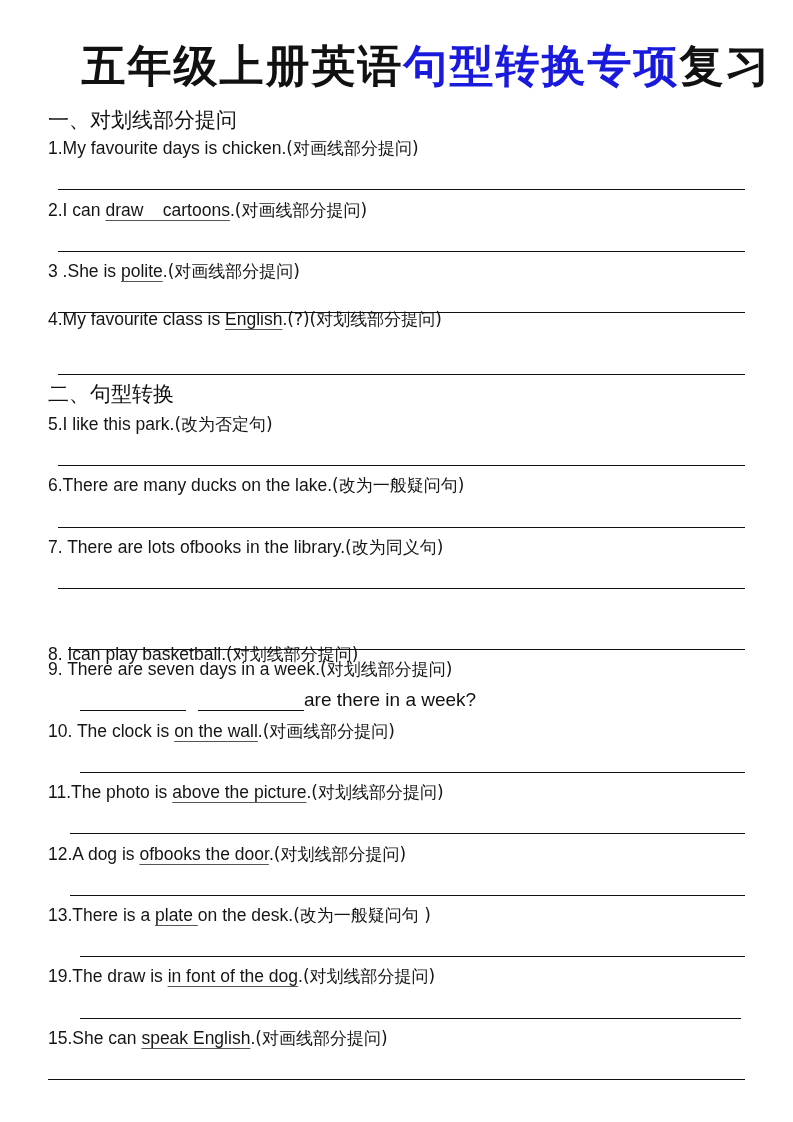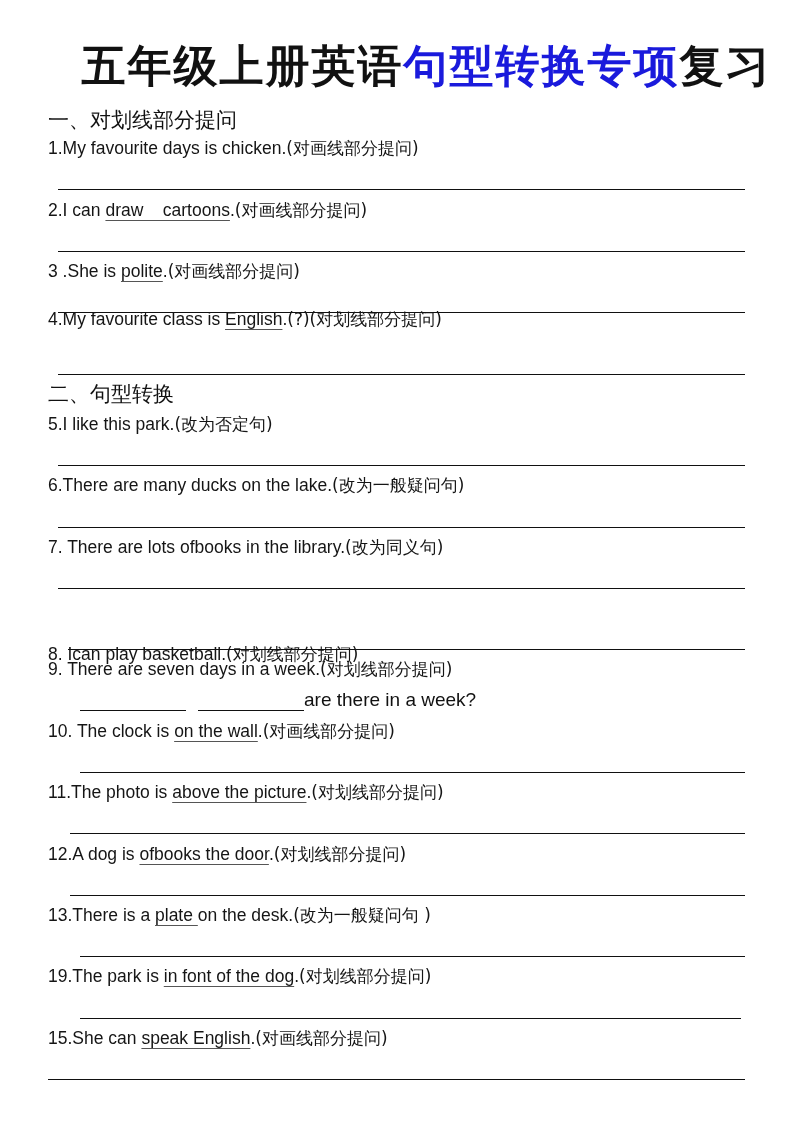--- a/index.html
+++ b/index.html
@@ -61,17 +61,17 @@
 
 <div class="q" style="top:781px;"><span>11.</span><span>The photo is </span><span class="u">above the picture</span><span>.</span><span class="cn">(对划线部分提问)</span></div>
 <div class="line" style="top:833px;left:70px;width:675px;"></div>
 
 <div class="q" style="top:843px;"><span>12.</span><span>A dog is </span><span class="u">ofbooks the door</span><span>.</span><span class="cn">(对划线部分提问)</span></div>
 <div class="line" style="top:895px;left:70px;width:675px;"></div>
 
 <div class="q" style="top:904px;"><span>13.</span><span>There is a </span><span class="u" style="white-space:pre">plate </span><span>on the desk.</span><span class="cn">(改为一般疑问句 )</span></div>
 <div class="line" style="top:956px;left:80px;width:665px;"></div>
 
-<div class="q" style="top:965px;"><span>19.</span><span>The park is </span><span class="u">in font of the dog</span><span>.</span><span class="cn">(对划线部分提问)</span></div>
+<div class="q" style="top:965px;"><span>19.</span><span>The draw is </span><span class="u">in font of the dog</span><span>.</span><span class="cn">(对划线部分提问)</span></div>
 <div class="line" style="top:1018px;left:80px;width:661px;"></div>
 
 <div class="q" style="top:1027px;"><span>15.</span><span>She can </span><span class="u">speak English</span><span>.</span><span class="cn">(对画线部分提问)</span></div>
 <div class="line" style="top:1079px;left:48px;width:697px;"></div>
 
 </body></html>

